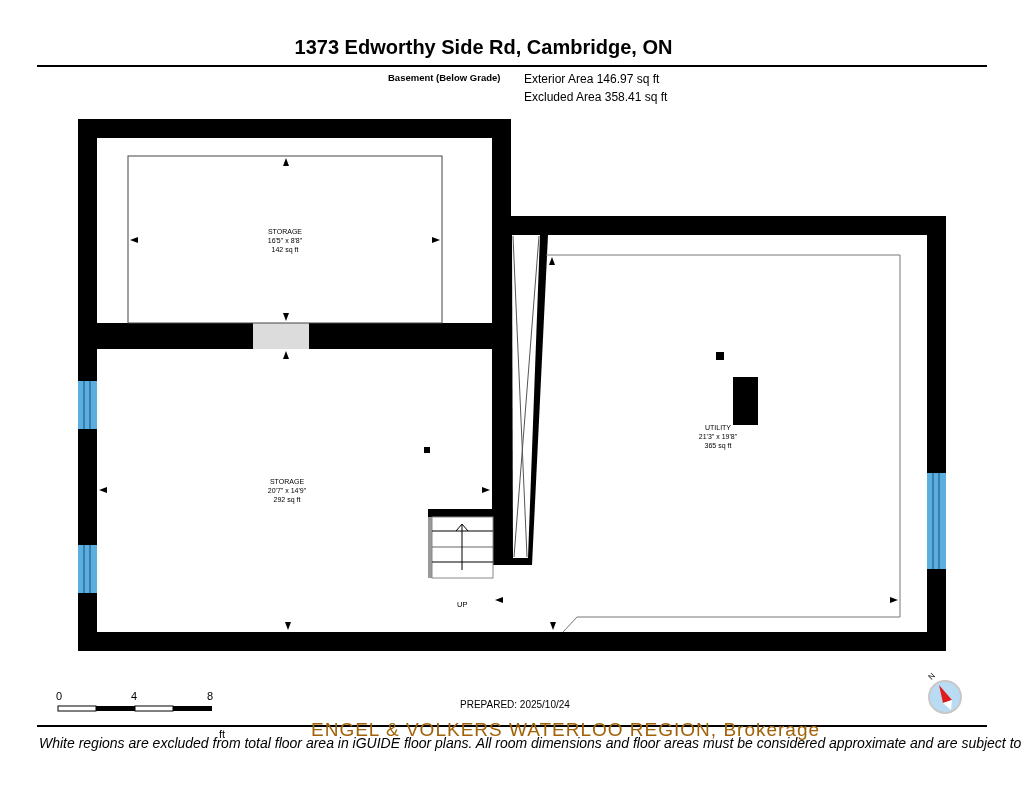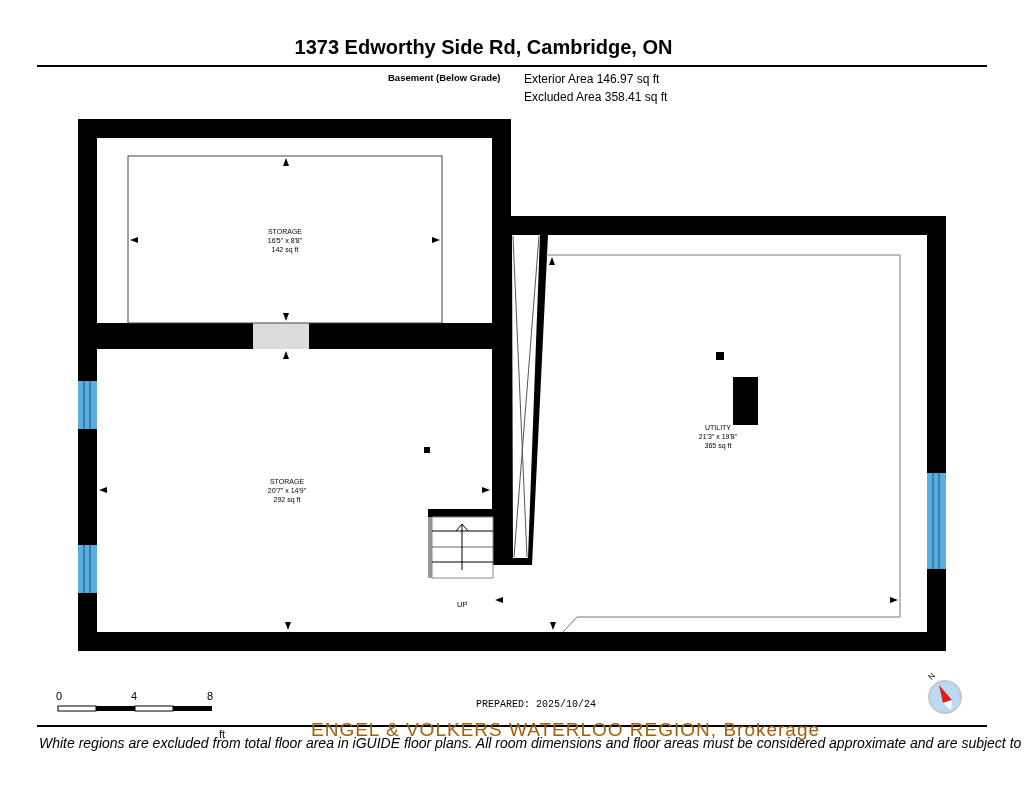--- a/index.html
+++ b/index.html
@@ -6,21 +6,21 @@
     body { width: 1024px; height: 791px; position: relative; overflow: hidden; font-family: "Liberation Sans", sans-serif; color: #000; }
     .title { position: absolute; left: 0; top: 36px; width: 967px; text-align: center; font-size: 20px; font-weight: bold; }
     .rule { position: absolute; left: 37px; width: 950px; height: 2px; background: #000; }
     .floor-label { position: absolute; left: 388px; top: 72px; font-size: 9.5px; font-weight: bold; }
     .area-line { position: absolute; left: 524px; font-size: 12px; }
     svg.plan { position: absolute; left: 0; top: 0; }
     .room-label { position: absolute; text-align: center; font-size: 7px; line-height: 9px; transform: translateX(-50%); white-space: nowrap; }
     .up-label { position: absolute; left: 457px; top: 600px; font-size: 7.5px; }
     .scale-num { position: absolute; top: 690px; font-size: 11px; }
     .scale-unit { position: absolute; left: 219px; top: 728px; font-size: 11px; }
-    .prepared { position: absolute; left: 476px; top: 699px; font-size: 10px; font-family: Liberation Mono, monospace; }
+    .prepared { position: absolute; left: 460px; top: 699px; font-size: 10px; }
     .watermark { position: absolute; left: 311px; top: 719px; font-size: 19px; color: #a16207; letter-spacing: 1px; white-space: nowrap; }
     .disclaimer { position: absolute; left: 39px; top: 735px; font-size: 14px; white-space: nowrap; font-style: italic; }
     .north-label { position: absolute; left: 929px; top: 672px; font-size: 8px; transform: rotate(-45deg); }
   </style>
 </head>
 <body>
 
 <div class="title">1373 Edworthy Side Rd, Cambridge, ON</div>
 <div class="rule" style="top:65px;"></div>
 

